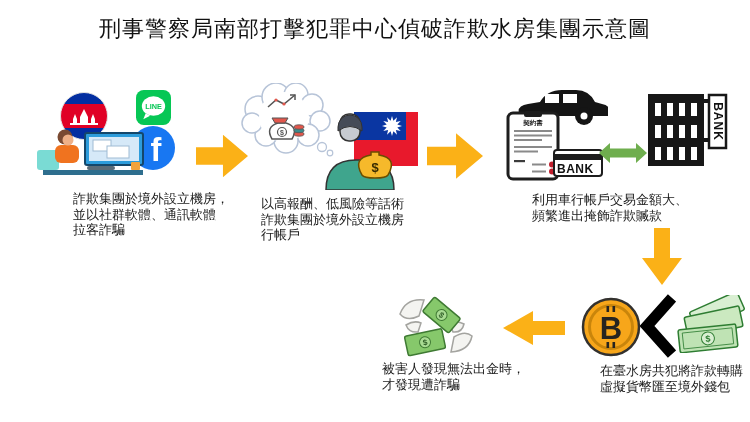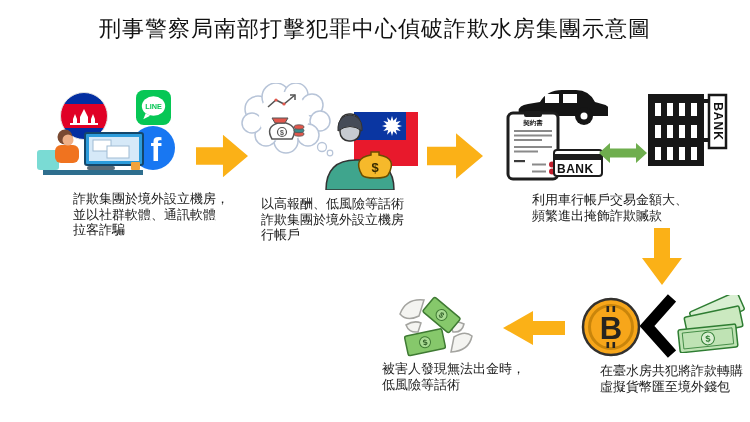--- a/index.html
+++ b/index.html
@@ -273,15 +273,15 @@
       </g>
       <g transform="rotate(-12,30,50)">
         <rect x="10" y="40" width="38" height="20" rx="2" fill="#86C86B" stroke="#3F7A33" stroke-width="1.5"></rect>
         <circle cx="29" cy="50" r="5.5" fill="#A9DB93" stroke="#3F7A33" stroke-width="1"></circle>
         <text x="29" y="53" font-size="8" font-weight="bold" fill="#2F5D26" text-anchor="middle">$</text>
       </g>
     </svg>
   </div>
 
   <div class="abs caption" style="left:382px;top:361px;width:160px;">被害人發現無法出金時，
-低風險等話術</div>
+才發現遭詐騙</div>
 
 </div>
 
 </body></html>

